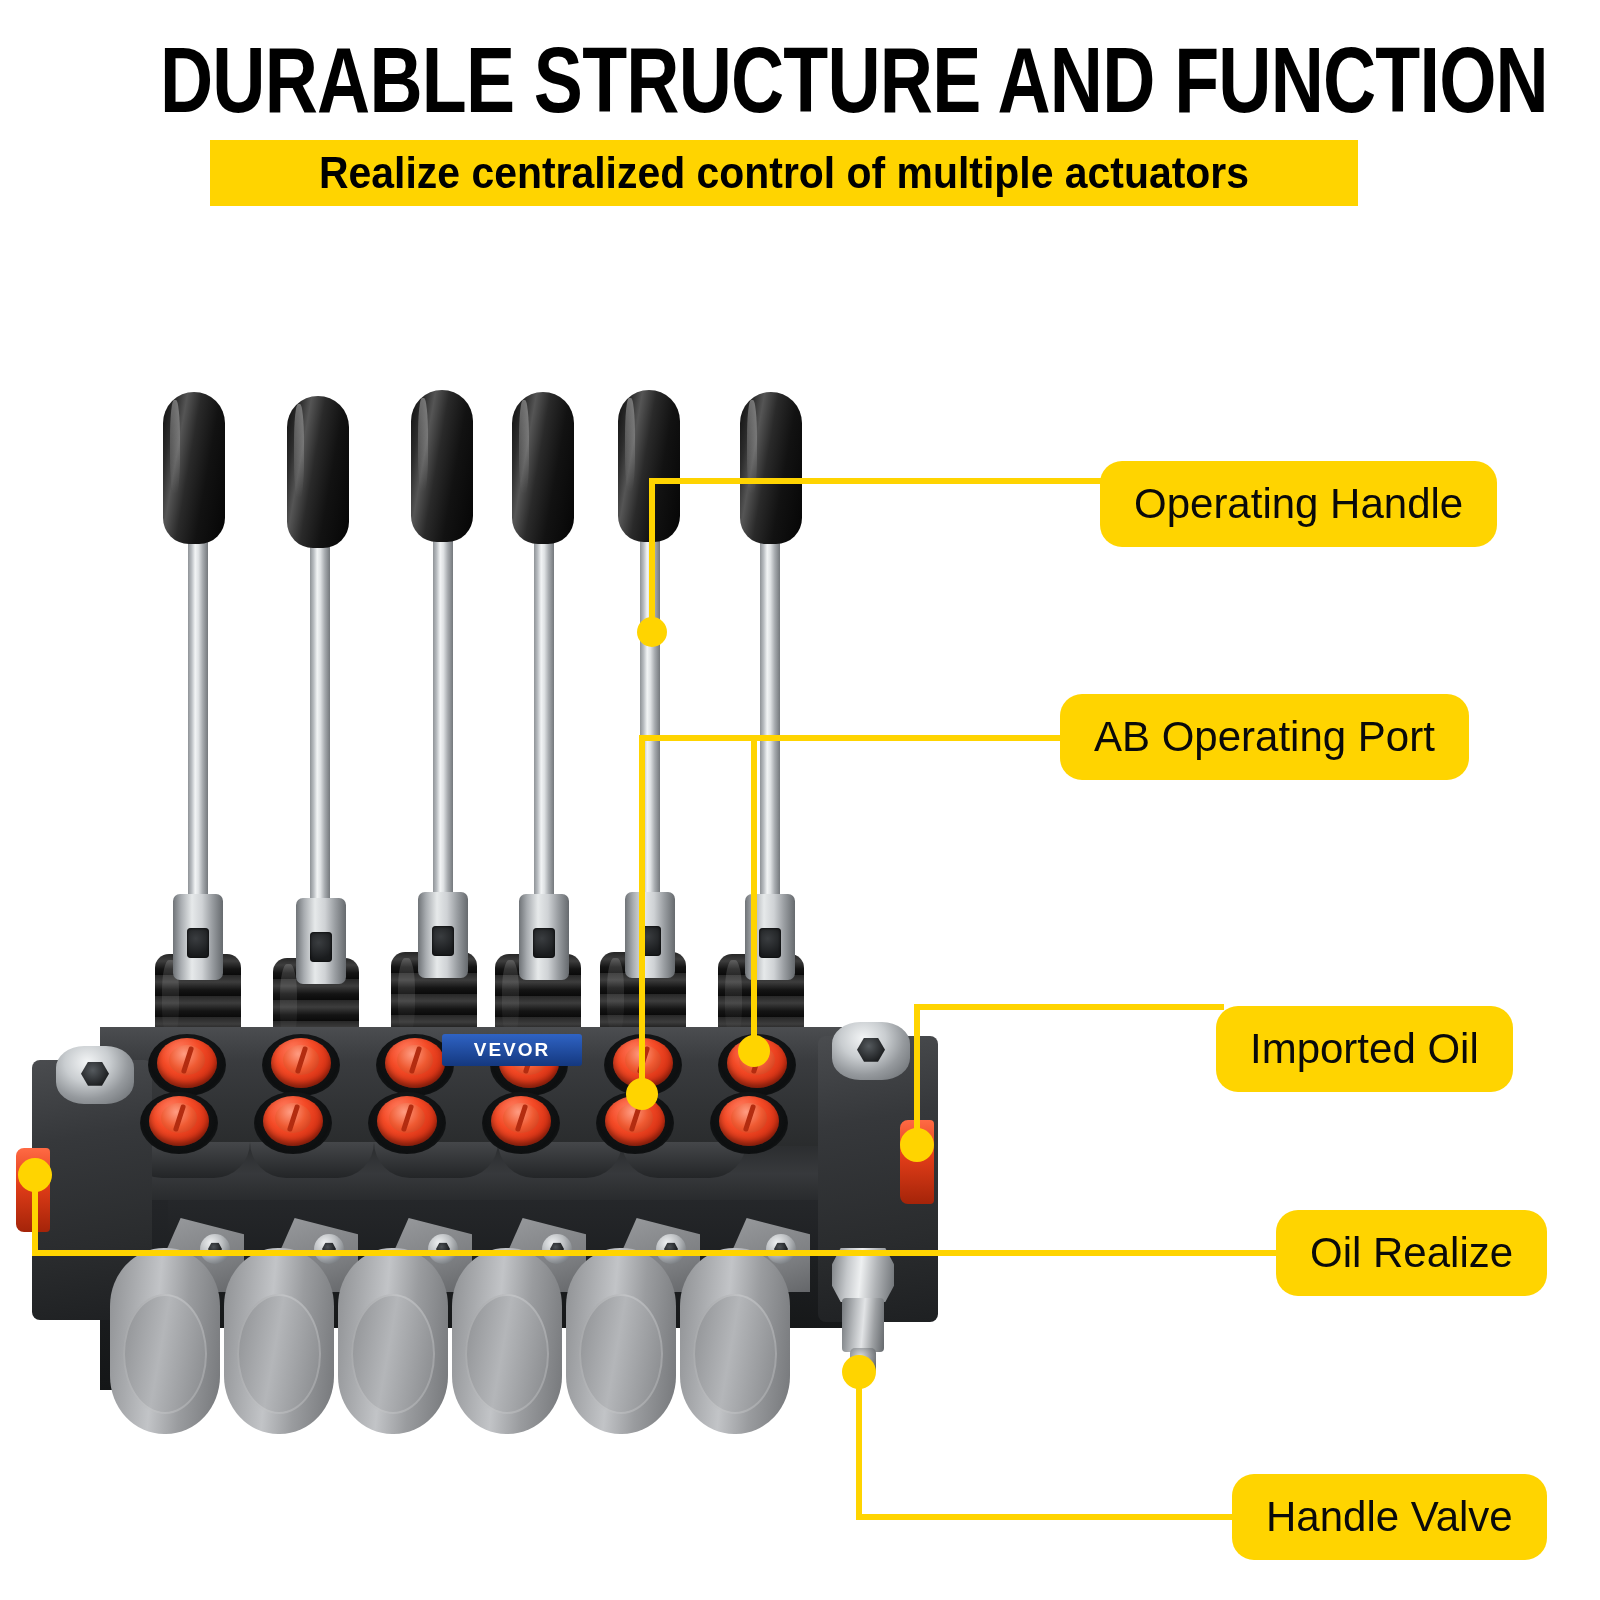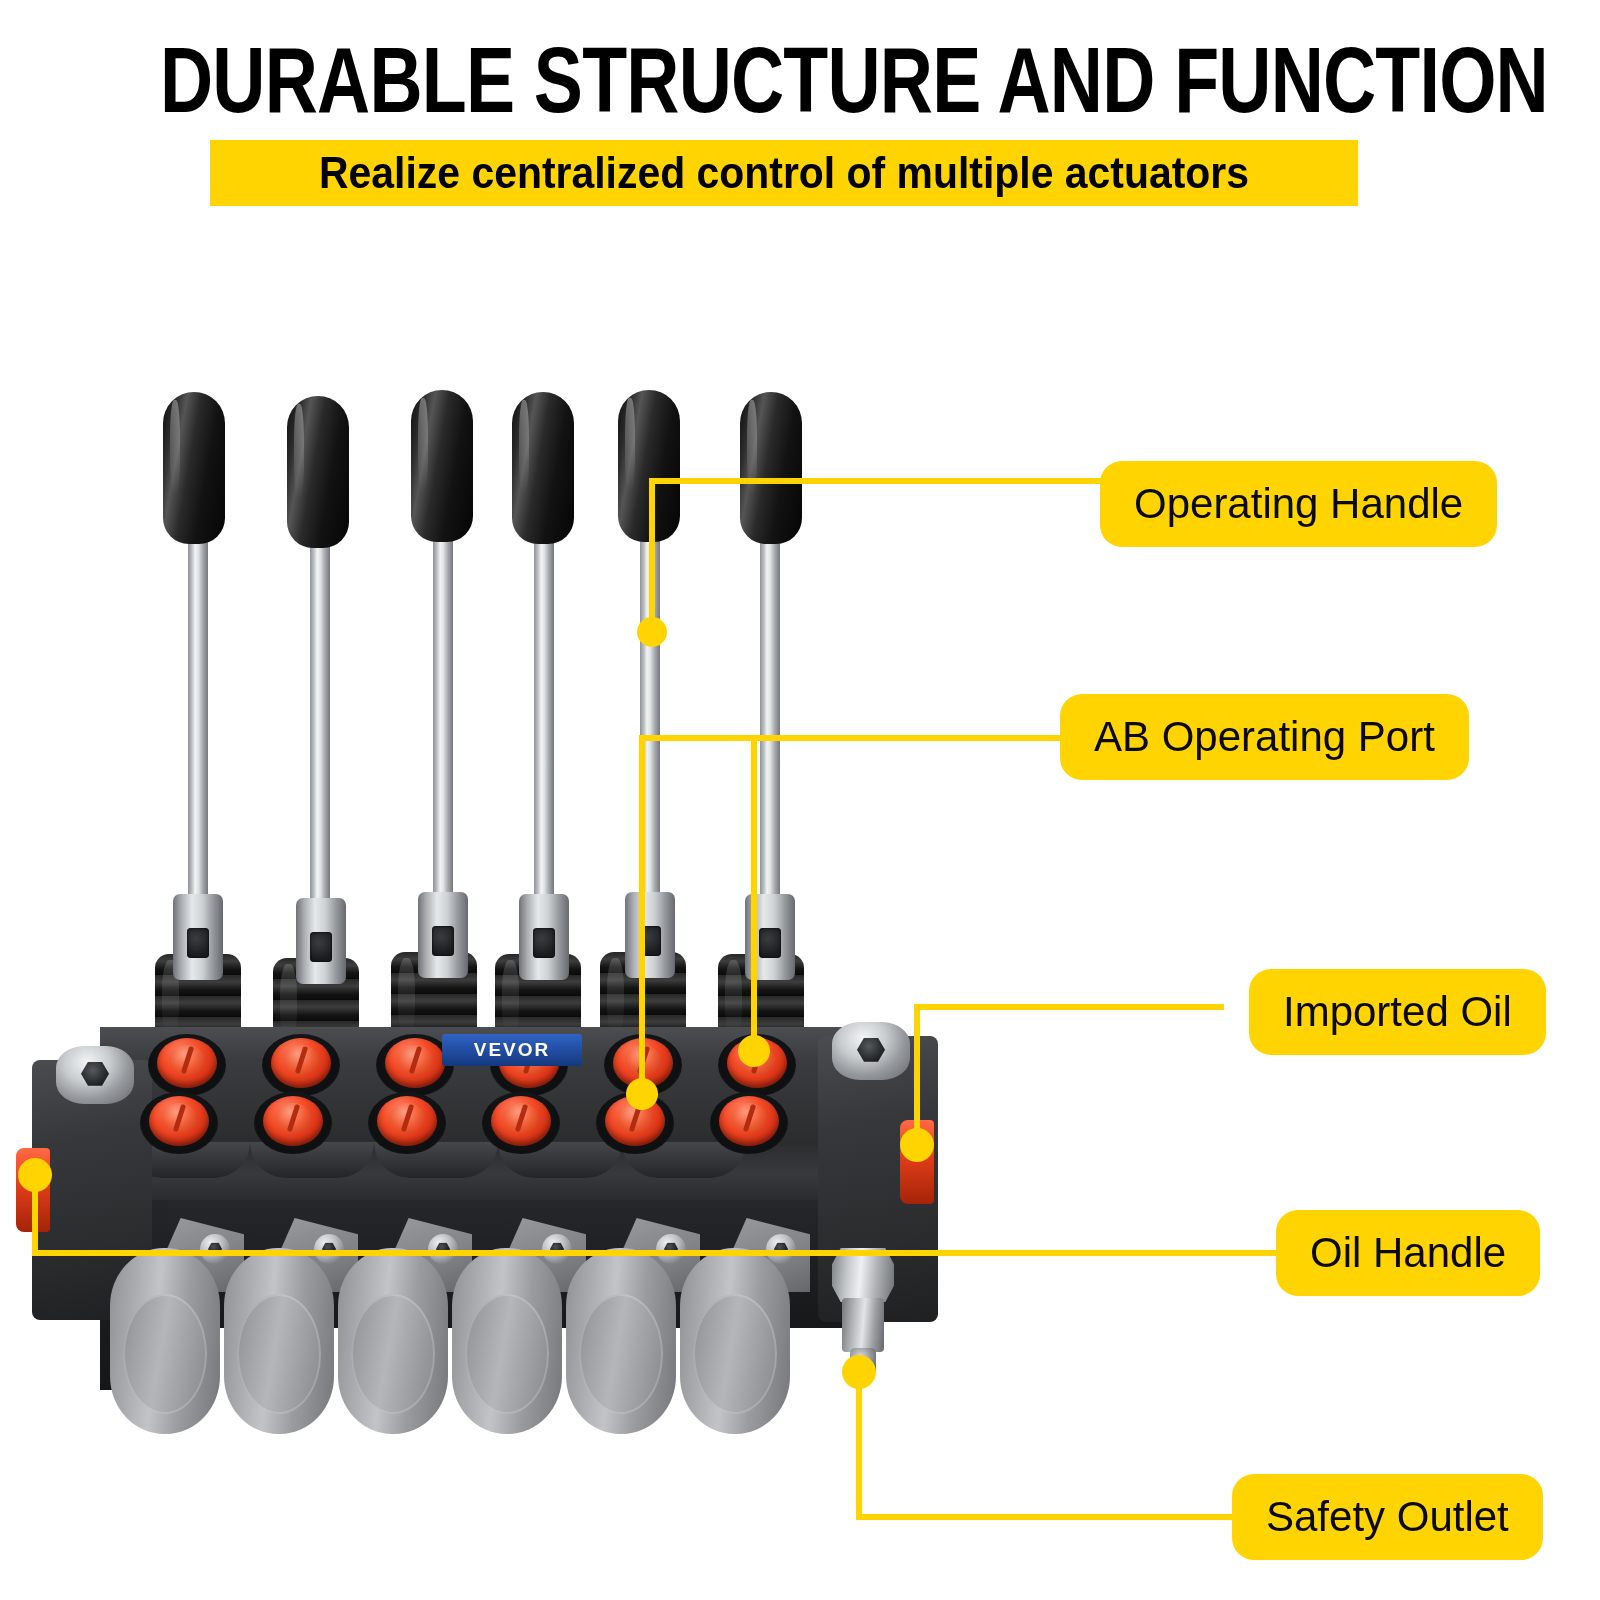--- a/index.html
+++ b/index.html
@@ -396,17 +396,17 @@
 <div class="lead h" style="left:32px; top:1250px; width:1248px;"></div>
 
 <div class="dot" style="left:842px; top:1355px; width:34px; height:34px;"></div>
 <div class="lead v" style="left:856px; top:1372px; height:148px;"></div>
 <div class="lead h" style="left:856px; top:1514px; width:380px;"></div>
 
 <div class="label-box" style="left:1100px; top:437px;margin-top:24px;">Operating Handle</div>
 
 <div class="label-box" style="left:1060px; top:694px;">AB Operating Port</div>
 
-<div class="label-box" style="left:1216px; top:969px;margin-left:33px;">Imported Oil</div>
-
-<div class="label-box" style="left:1276px; top:1210px;">Oil Handle</div>
-
-<div class="label-box" style="left:1232px; top:1474px;">Safety Outlet</div>
+<div class="label-box" style="left:1216px; top:1006px;">Imported Oil</div>
+
+<div class="label-box" style="left:1276px; top:1210px;">Oil Realize</div>
+
+<div class="label-box" style="left:1232px; top:1474px;">Handle Valve</div>
 
 </body></html>

